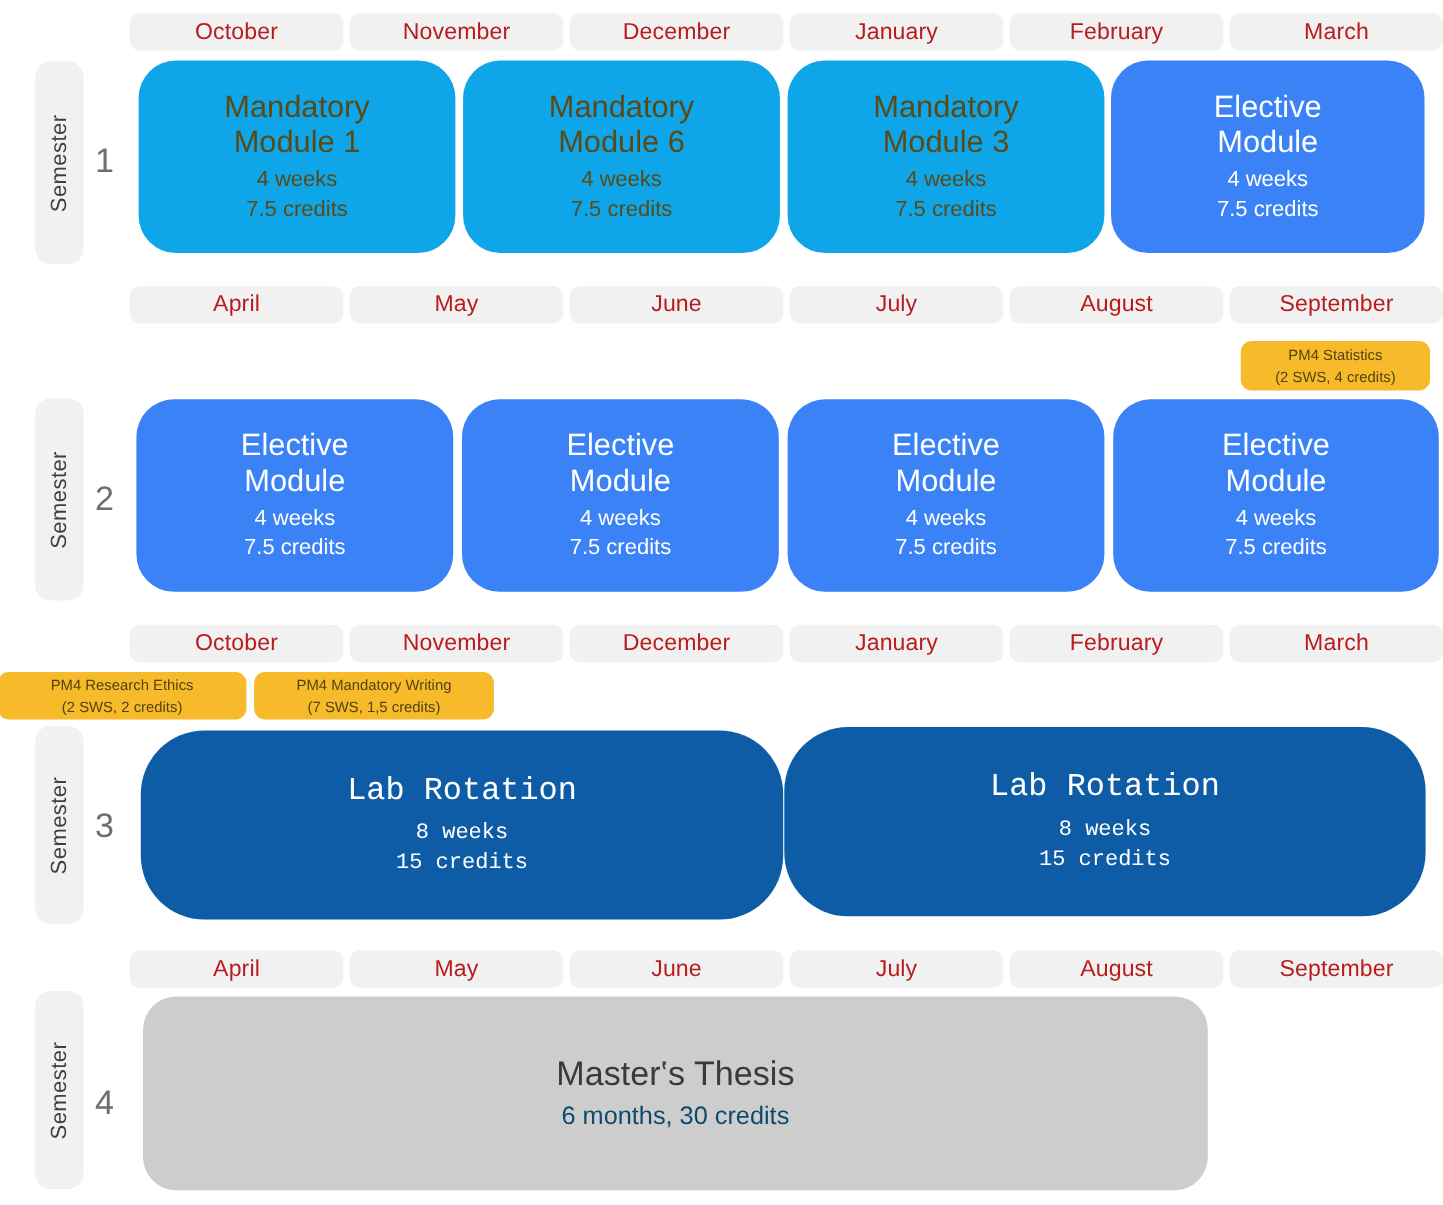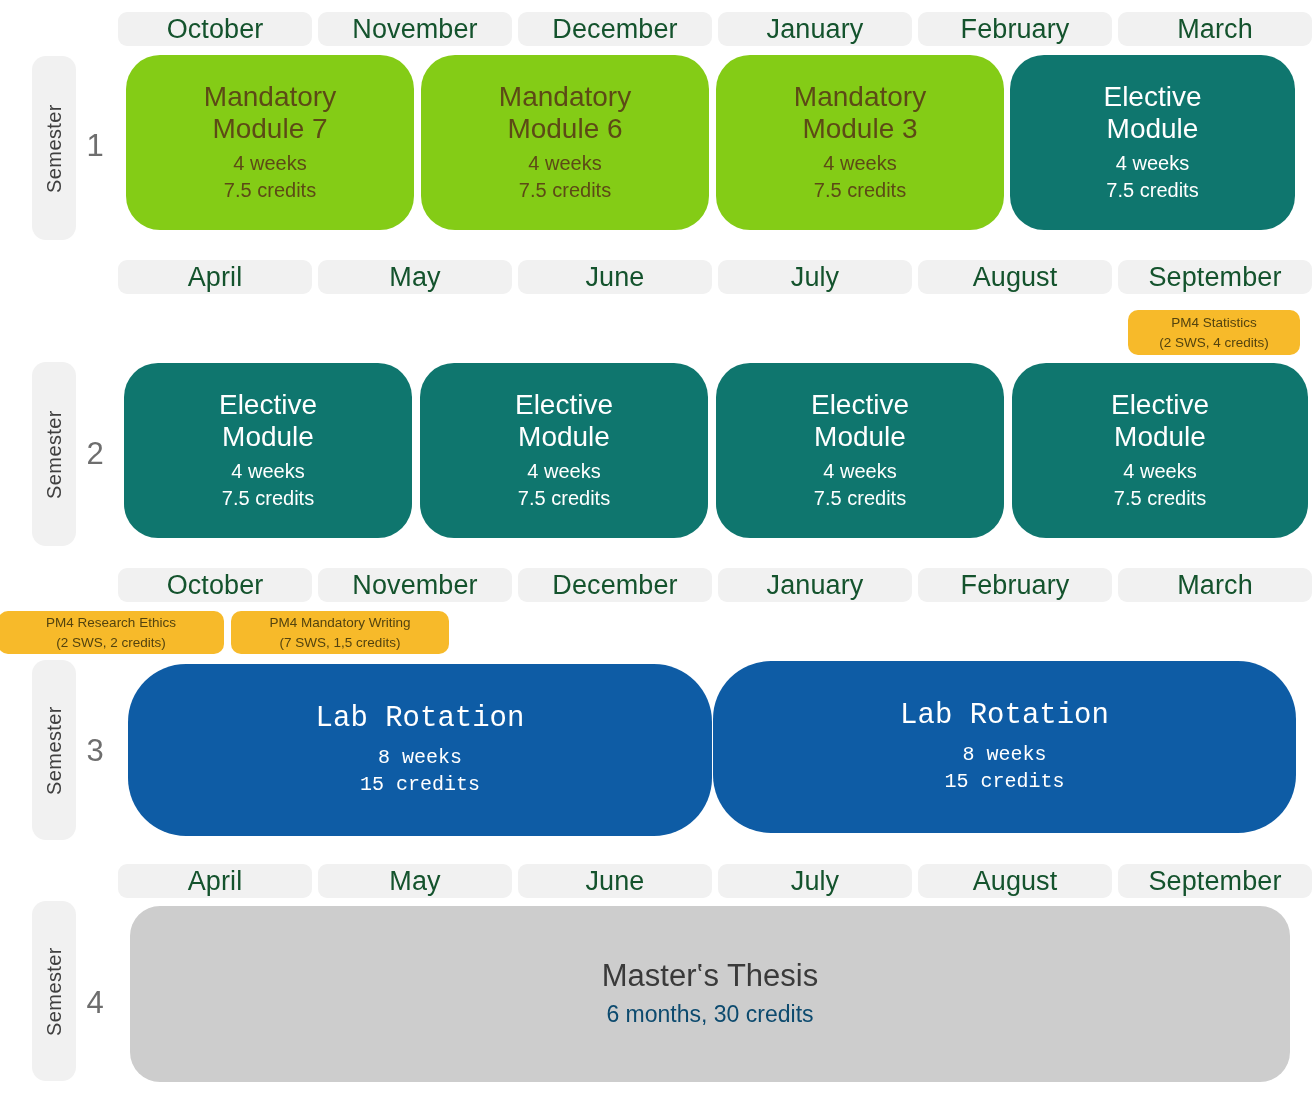--- a/index.html
+++ b/index.html
@@ -32,22 +32,22 @@
     display: flex;
     gap: 6px;
   }
   .month-pill {
     flex: 1 1 0;
     background: #F1F1F1;
     border-radius: 9px;
     display: flex;
     align-items: center;
     justify-content: center;
-    font-size: 27px;
-    color: #14532d;
+    font-size: 21px;
+    color: #b91c1c;
     letter-spacing: .1px;
     white-space: nowrap;
   }
 
   
   .sem-label-wrap {
     position: absolute;
     width: 44px;
     background: #F1F1F1;
     border-radius: 14px;
@@ -85,27 +85,27 @@
     font-size: 28px;
     margin-bottom: 6px;
   }
   .card .title .ln { display: block; }
   .card .sub {
     font-size: 20px;
     line-height: 1.35;
   }
 
   .card.mandatory {
-    background: #84cc16;
+    background: #0ea5e9;
     border-radius: 34px;
     color: #5C4A16;
     justify-content: center;
   }
   .card.elective {
-    background: #0f766e;
+    background: #3b82f6;
     border-radius: 34px;
     color: #FFFFFF;
   }
   .card.elective .title { color: #FFFFFF; }
   .card.lab {
     background: #0E5CA5;
     border-radius: 58px;
     color: #FFFFFF;
     font-family: Liberation Mono, monospace;
   }
@@ -157,21 +157,21 @@
   </div>
 
   <div class="sem-label-wrap" style="left:32px; top:56px; height:184px;">
     <span>Semester</span>
   </div>
   <div class="sem-number" style="left:78px; top:128px;">1</div>
 
   <div class="card mandatory" style="left:126px; top:55px; width:288px; height:175px;">
     <div class="title">
       <span class="ln">Mandatory</span>
-      <span class="ln">Module 7</span>
+      <span class="ln">Module 1</span>
     </div>
     <div class="sub">
       <span class="ln" style="display:block">4 weeks</span>
       <span class="ln" style="display:block">7.5 credits</span>
     </div>
   </div>
 
   <div class="card mandatory" style="left:421px; top:55px; width:288px; height:175px;">
     <div class="title">
       <span class="ln">Mandatory</span>
@@ -319,18 +319,18 @@
     <div class="month-pill">July</div>
     <div class="month-pill">August</div>
     <div class="month-pill">September</div>
   </div>
 
   <div class="sem-label-wrap" style="left:32px; top:901px; height:180px;">
     <span>Semester</span>
   </div>
   <div class="sem-number" style="left:78px; top:985px;">4</div>
 
-  <div class="card thesis" style="left:130px; top:906px; width:1160px; height:176px;">
+  <div class="card thesis" style="left:130px; top:906px; width:968px; height:176px;">
     <div class="title">Master‛s Thesis</div>
     <div class="sub">6 months, 30 credits</div>
   </div>
 
 </div>
 
 </body></html>

